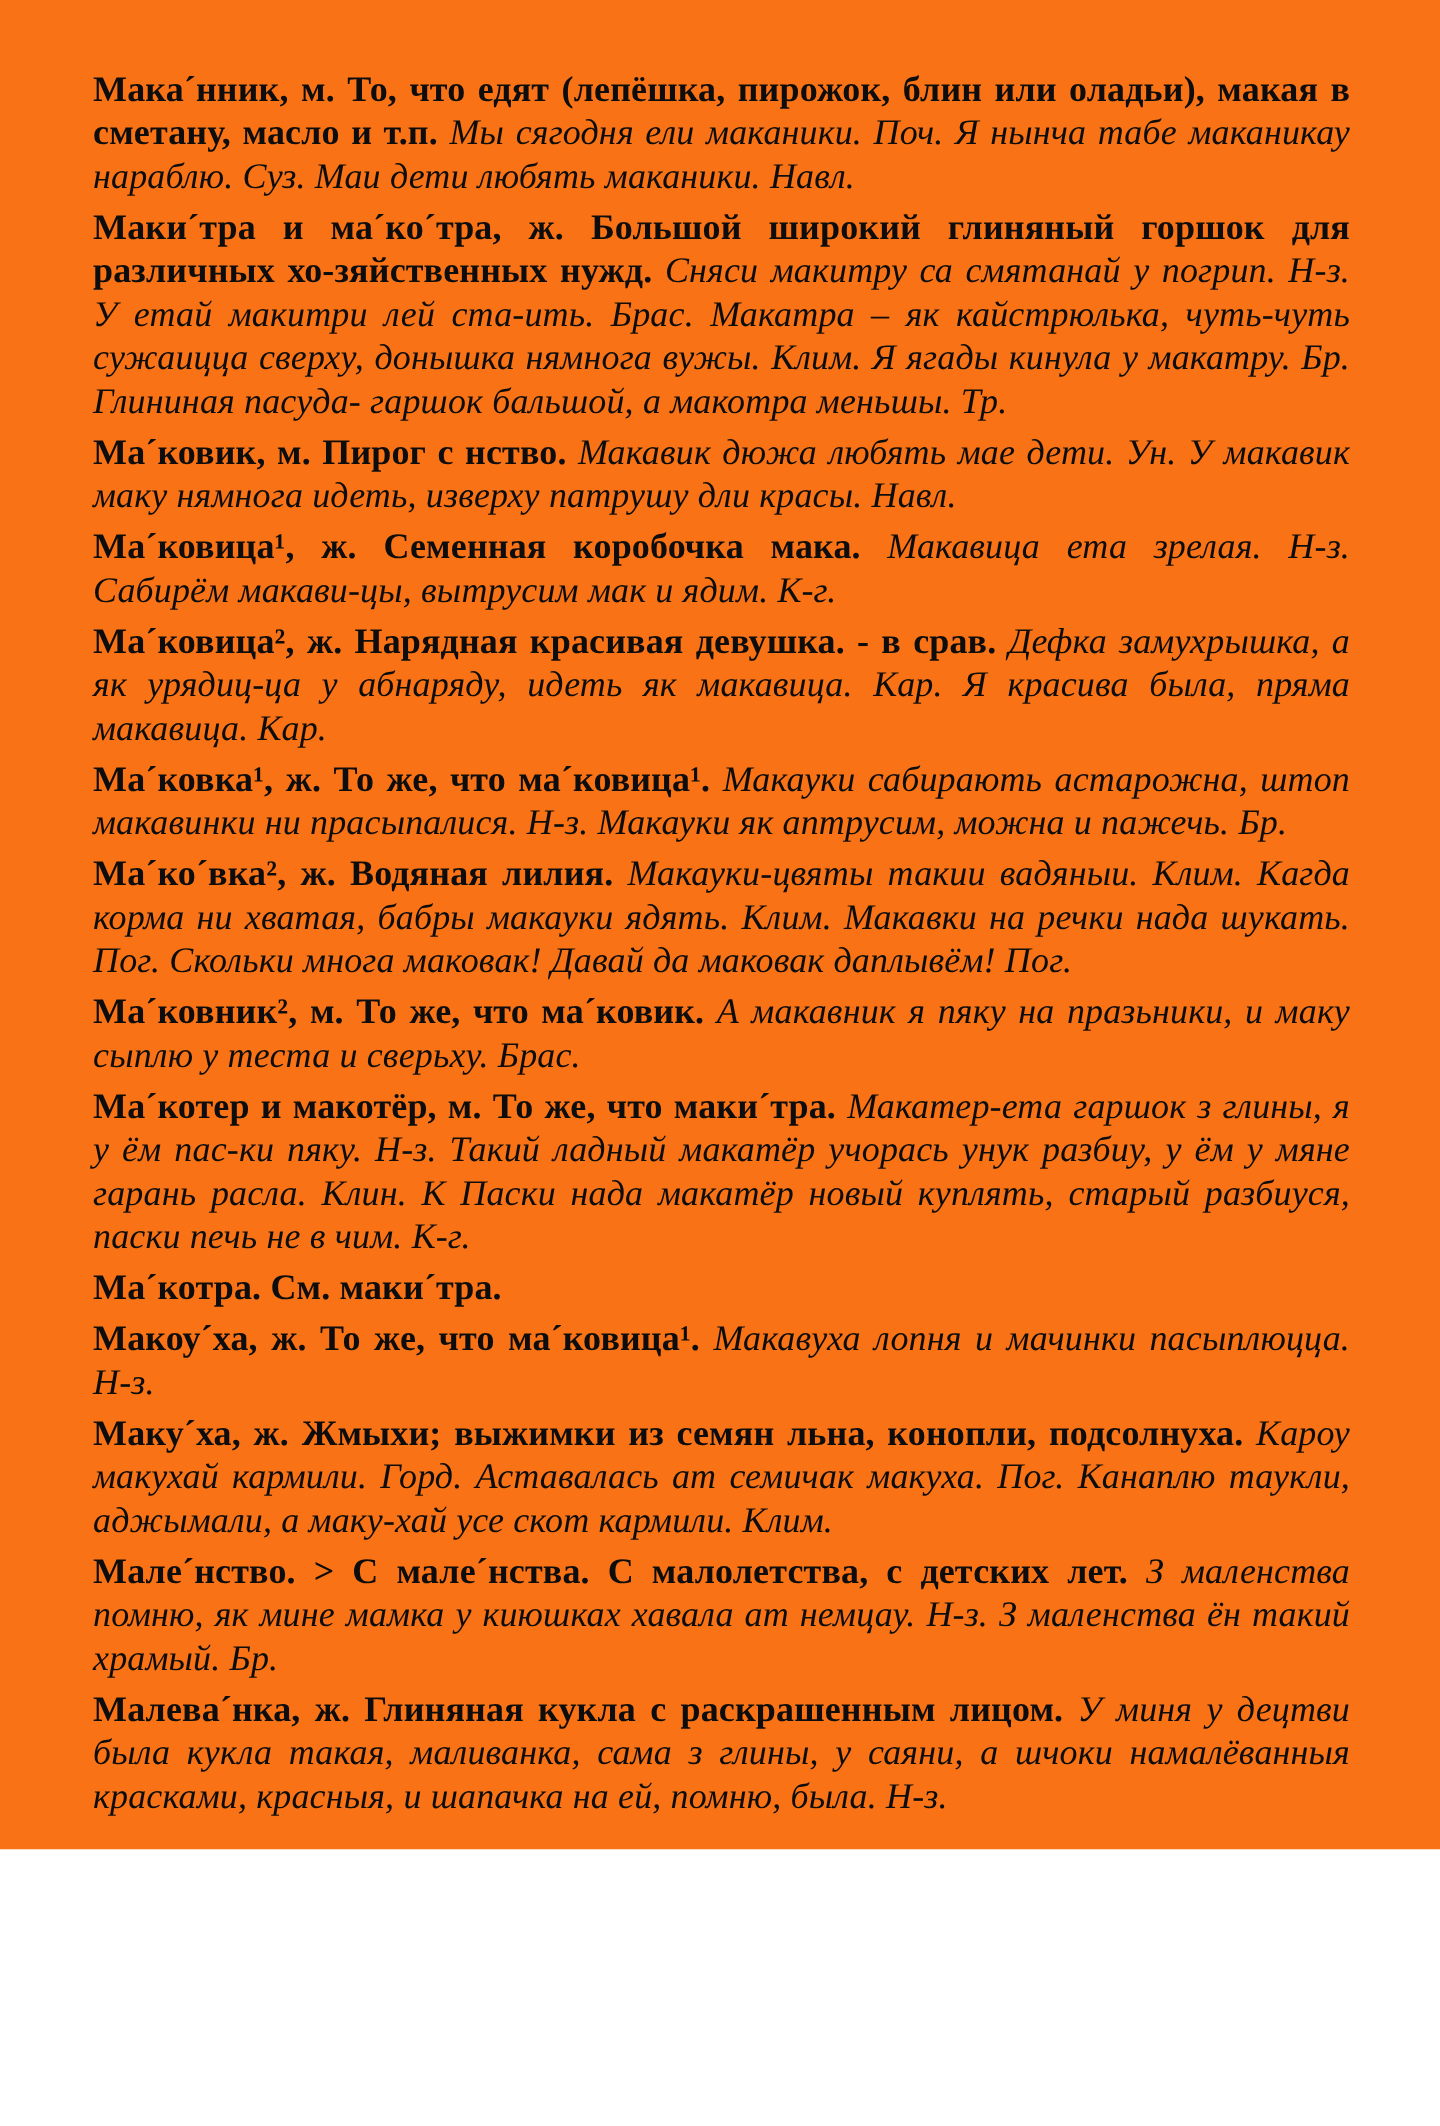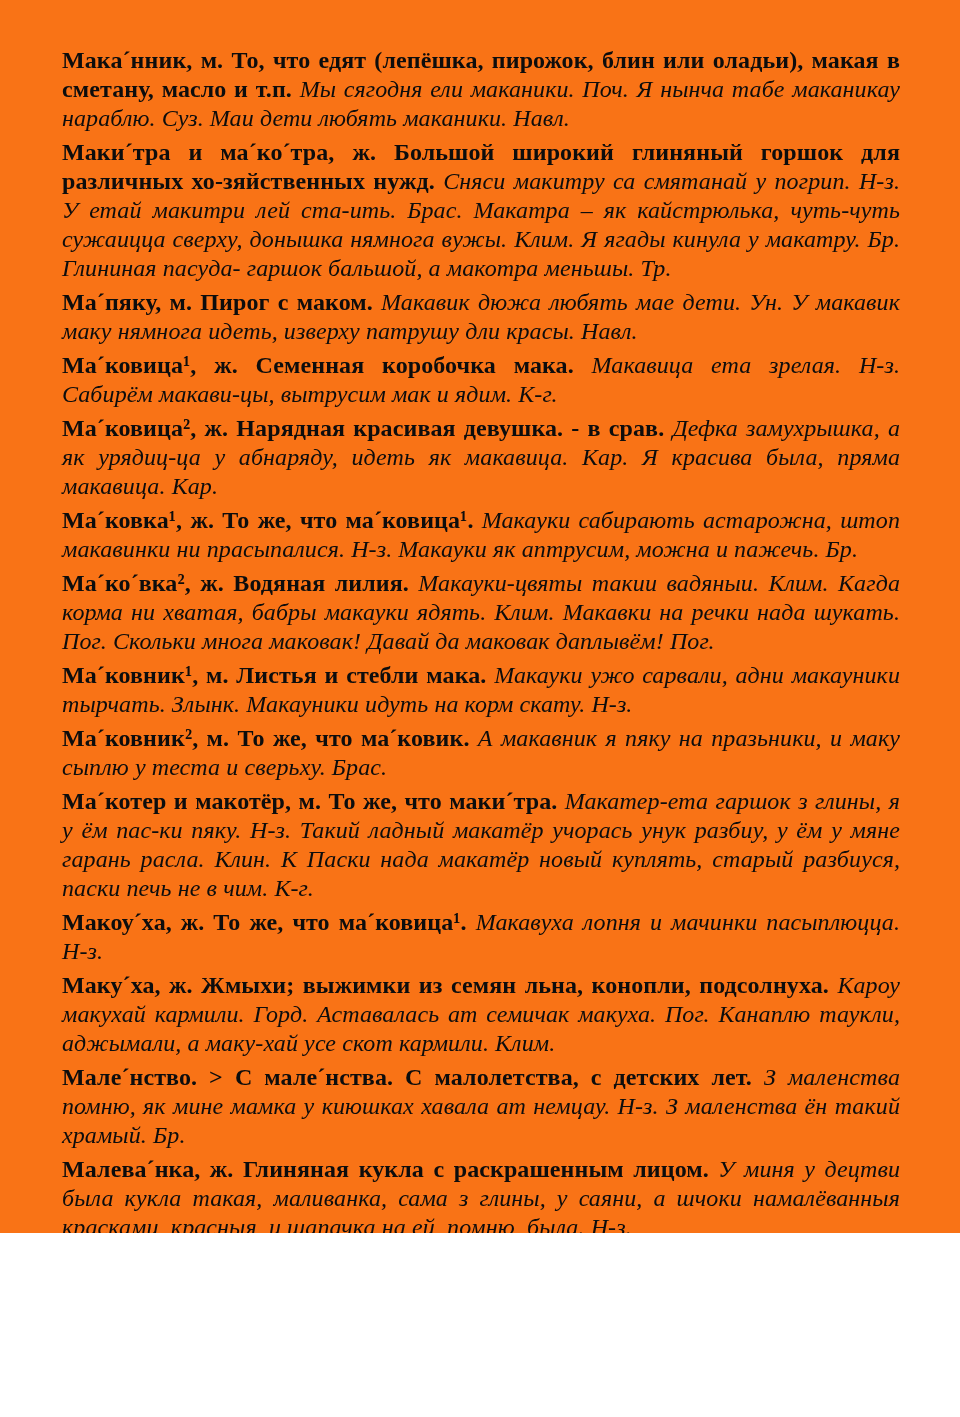--- a/index.html
+++ b/index.html
@@ -57,28 +57,28 @@
     background: rgba(110, 110, 110, 0.16);
   }
 </style>
 </head>
 <body>
 
 <div class="page">
   <div class="entry-list">
       <p class="entry"><span class="b">Мака´нник, м. То, что едят (лепёшка, пирожок, блин или оладьи), макая в сметану, масло и т.п. </span><span class="i">Мы сягодня ели маканики. Поч. Я нынча табе маканикау нараблю. Суз. Маи дети любять маканики. Навл.</span></p>
       <p class="entry"><span class="b">Маки´тра и ма´ко´тра, ж. Большой широкий глиняный горшок для различных хо-зяйственных нужд. </span><span class="i">Сняси макитру са смятанай у погрип. Н-з. У етай макитри лей ста-ить. Брас. Макатра – як кайстрюлька, чуть-чуть сужаицца сверху, донышка нямнога вужы. Клим. Я ягады кинула у макатру. Бр. Глининая пасуда- гаршок бальшой, а макотра меньшы. Тр.</span></p>
-      <p class="entry"><span class="b">Ма´пяку, м. Пирог с маком. </span><span class="i">Макавик дюжа любять мае дети. Ун. У макавик маку нямнога идеть, изверху патрушу дли красы. Навл.</span></p>
+      <p class="entry"><span class="b">Ма´ковик, м. Пирог с нство. </span><span class="i">Макавик дюжа любять мае дети. Ун. У макавик маку нямнога идеть, изверху патрушу дли красы. Навл.</span></p>
       <p class="entry"><span class="b">Ма´ковица¹, ж. Семенная коробочка мака. </span><span class="i">Макавица ета зрелая. Н-з. Сабирём макави-цы, вытрусим мак и ядим. К-г.</span></p>
       <p class="entry"><span class="b">Ма´ковица², ж. Нарядная красивая девушка. - в срав. </span><span class="i">Дефка замухрышка, а як урядиц-ца у абнаряду, идеть як макавица. Кар. Я красива была, пряма макавица. Кар.</span></p>
       <p class="entry"><span class="b">Ма´ковка¹, ж. То же, что ма´ковица¹. </span><span class="i">Макауки сабирають астарожна, штоп макавинки ни прасыпалися. Н-з. Макауки як аптрусим, можна и пажечь. Бр.</span></p>
       <p class="entry"><span class="b">Ма´ко´вка², ж. Водяная лилия. </span><span class="i">Макауки-цвяты такии вадяныи. Клим. Кагда корма ни хватая, бабры макауки ядять. Клим. Макавки на речки нада шукать. Пог. Скольки многа маковак! Давай да маковак даплывём! Пог.</span></p>
-      <p class="entry"><span class="b">Ма´ковник¹, м. Листья и стебли мака. </span><span class="i">Макауки ужо сарвали, адни макауники тырчать. Злынк. Макауники идуть на корм скату. Н-з.</span></p>
       <p class="entry"><span class="b">Ма´ковник², м. То же, что ма´ковик. </span><span class="i">А макавник я пяку на празьники, и маку сыплю у теста и сверьху. Брас.</span></p>
       <p class="entry"><span class="b">Ма´котер и макотёр, м. То же, что маки´тра. </span><span class="i">Макатер-ета гаршок з глины, я у ём пас-ки пяку. Н-з. Такий ладный макатёр учорась унук разбиу, у ём у мяне гарань расла. Клин. К Паски нада макатёр новый куплять, старый разбиуся, паски печь не в чим. К-г.</span></p>
+      <p class="entry"><span class="b">Ма´котра. См. маки´тра.</span></p>
       <p class="entry"><span class="b">Макоу´ха, ж. То же, что ма´ковица¹. </span><span class="i">Макавуха лопня и мачинки пасыплюцца. Н-з.</span></p>
       <p class="entry"><span class="b">Маку´ха, ж. Жмыхи; выжимки из семян льна, конопли, подсолнуха. </span><span class="i">Кароу макухай кармили. Горд. Аставалась ат семичак макуха. Пог. Канаплю таукли, аджымали, а маку-хай усе скот кармили. Клим.</span></p>
       <p class="entry"><span class="b">Мале´нство. &gt; С мале´нства. С малолетства, с детских лет. </span><span class="i">З маленства помню, як мине мамка у киюшках хавала ат немцау. Н-з. З маленства ён такий храмый. Бр.</span></p>
       <p class="entry"><span class="b">Малева´нка, ж. Глиняная кукла с раскрашенным лицом. </span><span class="i">У миня у децтви была кукла такая, маливанка, сама з глины, у саяни, а шчоки намалёванныя красками, красныя, и шапачка на ей, помню, была. Н-з.</span></p>
     </div>
   <div class="page-number">194</div>
   <div class="scan-edge"></div>
 </div>
 
 </body></html>

